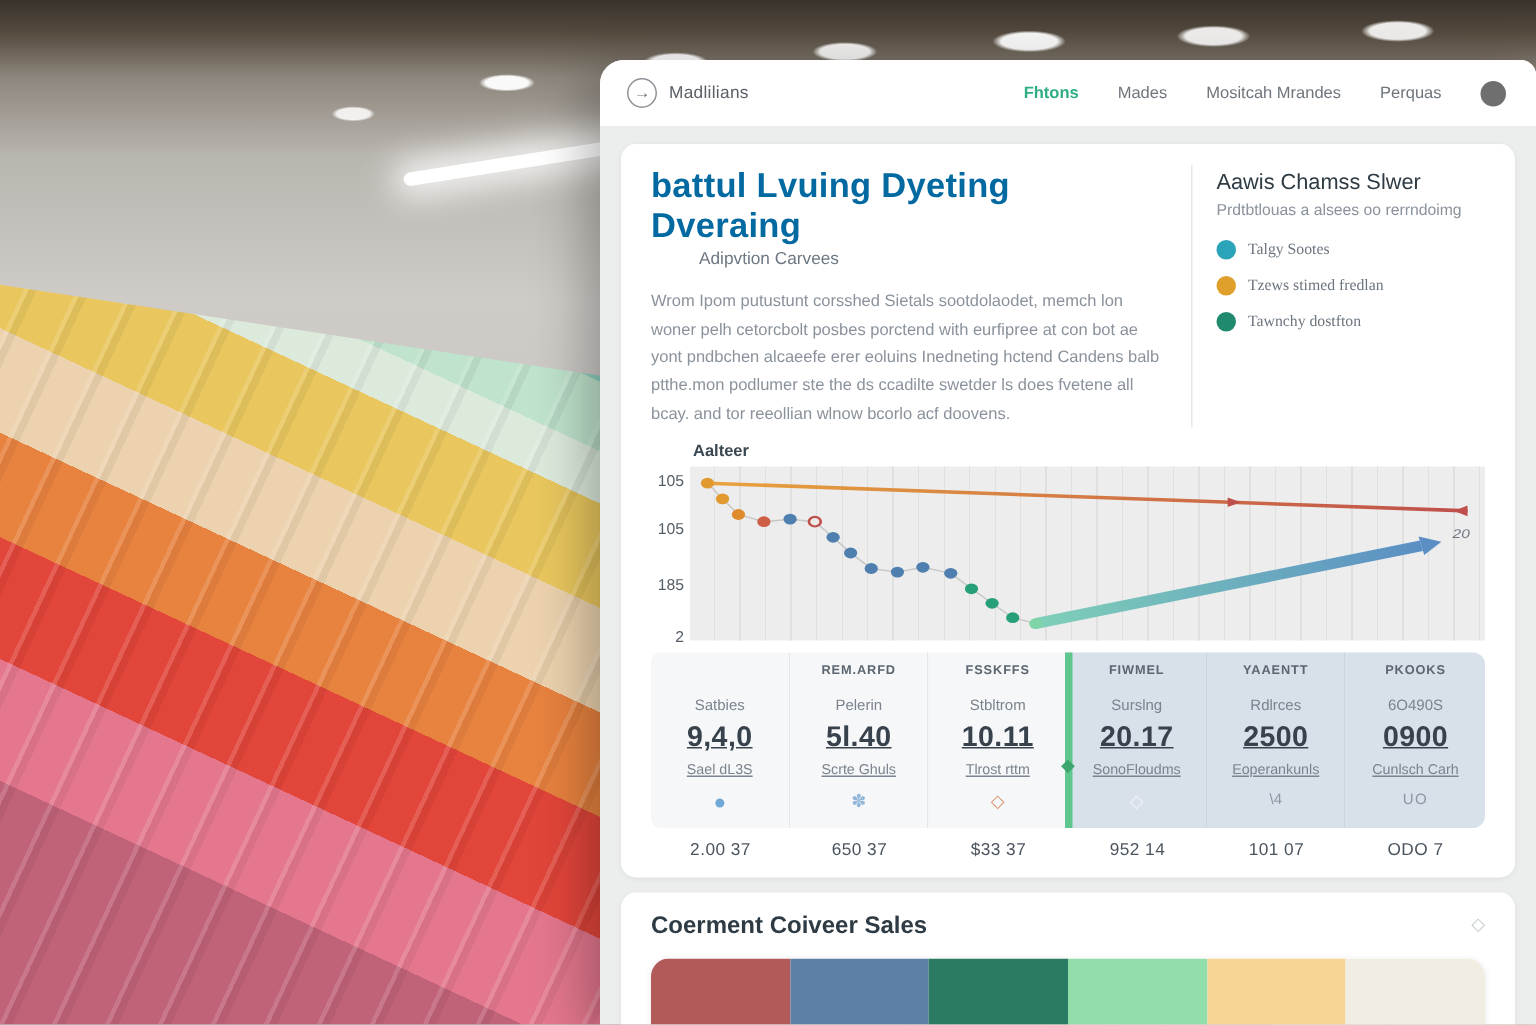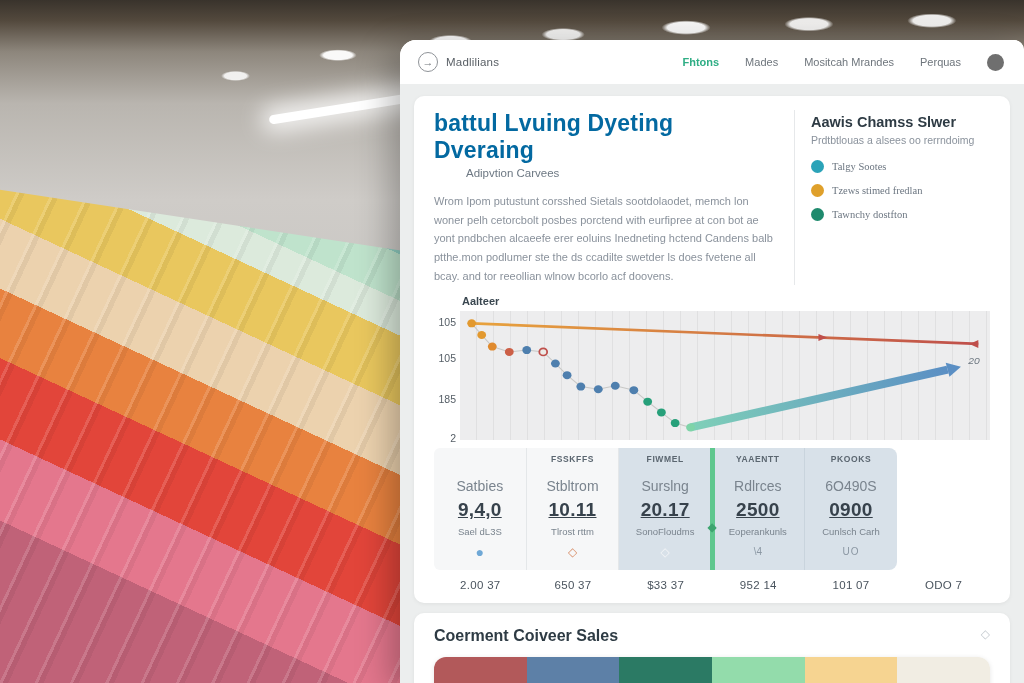--- a/index.html
+++ b/index.html
@@ -70,49 +70,49 @@
 
   
   .card { background:#fff; border-radius:10px; padding:14px 20px 12px 20px;
     box-shadow:0 1px 4px rgba(0,0,0,.06); }
   .top-row { display:flex; }
   .title-block { flex:1; padding-right:16px; }
   .page-title { font-size:23px; font-weight:bold; color:#0369a1; letter-spacing:.2px; }
   .page-subtitle { font-size:11.5px; color:#6d7883; margin:3px 0 0 32px; }
   .paragraph { margin-top:13px; font-size:11px; line-height:1.7; color:#8a929c; max-width:378px; }
   .aside { width:196px; flex:0 0 196px; border-left:1px solid #e6e8ea; padding:4px 0 0 16px; }
-  .aside-title { font-size:14.5px; font-weight:bold; color:#2e3b44; }
+  .aside-title { font-size:14.5px; font-weight:normal; color:#2e3b44; }
   .aside-sub { font-size:10.5px; color:#8a929c; margin-top:4px; }
   .legend { margin-top:14px; display:flex; flex-direction:column; gap:11px;font-family:Liberation Serif, serif; }
   .legend-item { display:flex; align-items:center; gap:8px; cursor:pointer; }
   .legend-dot { width:13px; height:13px; border-radius:50%; }
   .legend-label { font-size:10.5px; color:#6b7580; }
 
   
   .chart-block { margin-top:10px; }
   .chart-axis-label { font-size:11px; font-weight:bold; color:#3a4750; margin-left:28px; }
   .chart-row { display:flex; margin-top:4px; }
   .yticks { width:26px; flex:0 0 26px; position:relative; font-size:10.5px; color:#555e66; }
   .ytick { position:absolute; right:4px; transform:translateY(-50%); }
-  .plot { flex:1; height:129px; background:#ededee; position:relative;
+  .plot { flex:1; height:116px; background:#ededee; position:relative;
     background-image:repeating-linear-gradient(90deg, transparent 0 16px, #e0e0e1 16px 17px);font-style:italic; }
   .plot svg { position:absolute; inset:0; width:100%; height:100%; }
 
   
   .tablewrap { position:relative; margin-top:8px; }
   .tgrid { display:grid; grid-template-columns:repeat(6,1fr); }
   .tcol { background:#f6f7f8; border-right:1px solid #e4e7e9; text-align:center;
     padding:6px 4px 10px 4px; }
   .tcol:first-child { border-radius:6px 0 0 6px; }
   .tcol.hl { background:#d8e1e9; border-right:1px solid #c9d4dd; }
   .tcol:last-child { border-right:none; border-radius:0 8px 8px 0; }
   .thead { font-size:8.5px; font-weight:bold; color:#5b6670; letter-spacing:.6px; height:16px; }
-  .tlabel { font-size:14px; color:#7a848e; margin-top:8px; }
+  .tlabel { font-size:10px; color:#7a848e; margin-top:8px; }
   .tvalue { font-size:19px; font-weight:bold; color:#37424c; margin-top:5px; letter-spacing:.3px;text-decoration:underline; }
-  .tsub { font-size:9.5px; color:#7a848e; margin-top:5px; }
+  .tsub { font-size:9.5px; color:#7a848e; margin-top:5px;text-decoration:underline; }
   .ticon { margin-top:7px; font-size:12px; height:16px; line-height:16px; }
   .icon-0 { color:#6fa8d6; font-size:14px; }
   .icon-1 { color:#93b7d9; }
   .icon-2 { color:#d9916c; }
   .icon-3 { color:#f2f4f6; }
   .icon-4 { color:#8b97a3; font-size:10px; }
   .icon-5 { color:#8b97a3; font-size:10px; letter-spacing:1px; }
   .stripe { position:absolute; left:50%; top:0; width:5px; height:100%; margin-left:-2px; z-index:3; }
   .stripe-marker { position:absolute; left:50%; top:64%; transform:translate(-50%,-50%); z-index:4;
     font-size:12px; }
@@ -241,20 +241,27 @@
         <div class="tablewrap">
           <div class="tgrid">
             <div class="tcol">
               <div class="thead"></div>
               <div class="tlabel">Satbies</div>
               <div class="tvalue">9,4,0</div>
               <div class="tsub">Sael dL3S</div>
               <div class="ticon icon-0">●</div>
             </div>
             <div class="tcol">
+              <div class="thead">REM.ARFD</div>
+              <div class="tlabel">Pelerin</div>
+              <div class="tvalue">5l.40</div>
+              <div class="tsub">Scrte Ghuls</div>
+              <div class="ticon icon-1">✽</div>
+            </div>
+            <div class="tcol">
               <div class="thead">FSSKFFS</div>
               <div class="tlabel">Stbltrom</div>
               <div class="tvalue">10.11</div>
               <div class="tsub">Tlrost rttm</div>
               <div class="ticon icon-2">◇</div>
             </div>
             <div class="tcol hl">
               <div class="thead">FIWMEL</div>
               <div class="tlabel">Surslng</div>
               <div class="tvalue">20.17</div>

